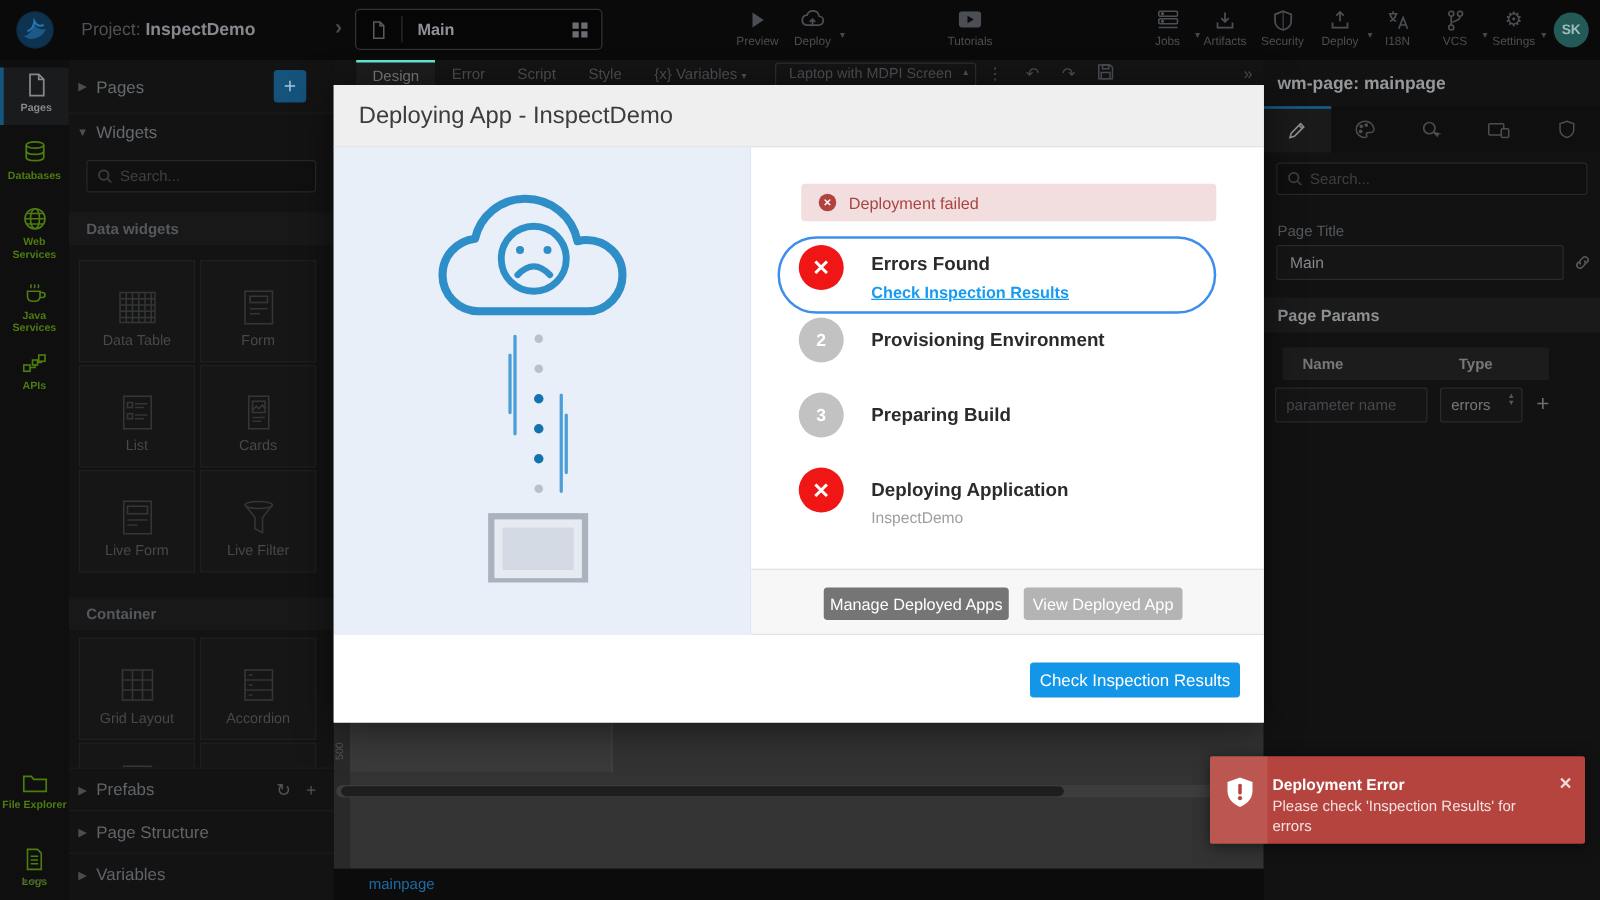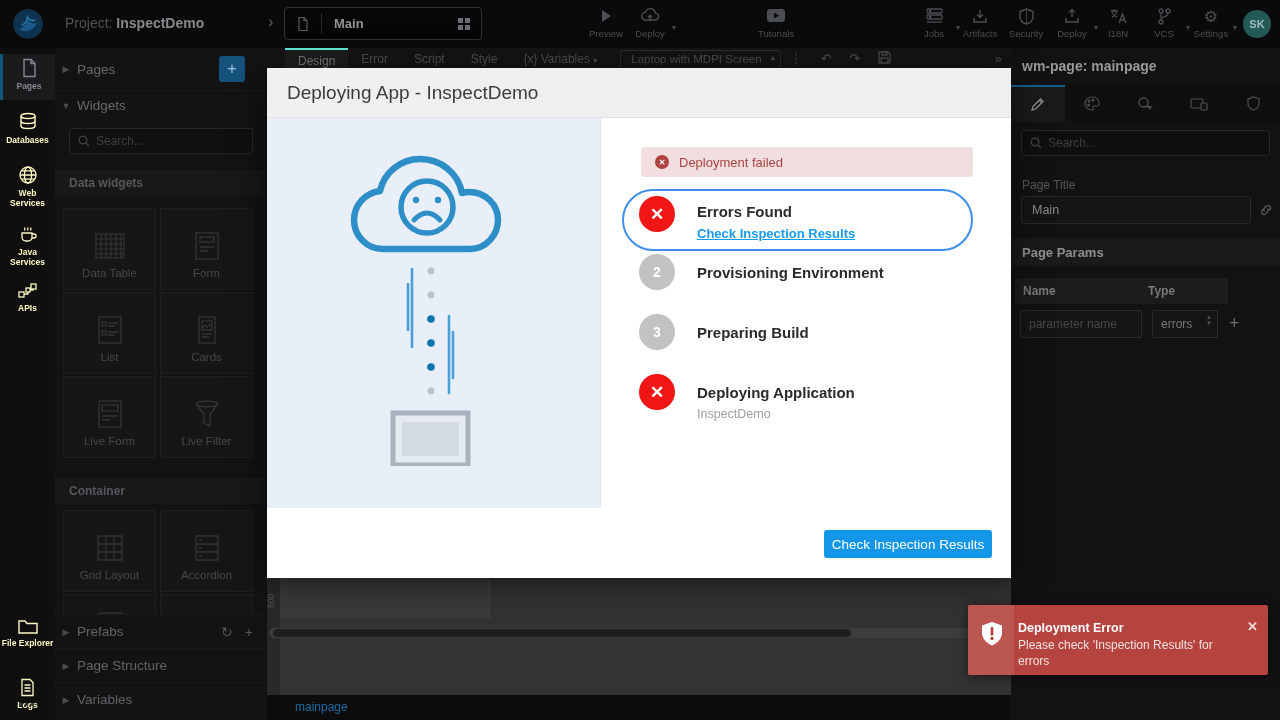--- a/index.html
+++ b/index.html
@@ -21,21 +21,21 @@
   .pagetab .pt-label { margin-left:12px; color:#8f9397; font-size:13px; font-weight:700; flex:1; }
   .pagetab .grid-ic { margin-right:10px; color:#6a6e72; }
   .tool { position:absolute; top:6px; width:56px; height:38px; text-align:center; color:#4b4f53; cursor:pointer; }
   .tool .t-ic { height:20px; display:flex; align-items:center; justify-content:center; color:#4b4f53; }
   .tool .t-label { font-size:9.5px; margin-top:2px; white-space:nowrap; }
   .tool .t-caret { position:absolute; right:2px; bottom:12px; font-size:8px; color:#45494d; }
   .avatar { position:absolute; left:1243px; top:10px; width:28px; height:28px; border-radius:50%; background:#235a58; color:#9fbcba; font-size:11px; font-weight:700; display:flex; align-items:center; justify-content:center; }
 
   
   .rail { position:absolute; left:0; top:48px; width:55px; height:672px; background:#0f0f0f; z-index:3; }
-  .railitem { position:absolute; left:0; width:55px; text-align:center; color:#fef9c3; cursor:pointer; padding-top:4px; }
+  .railitem { position:absolute; left:0; width:55px; text-align:center; color:#4d7c0f; cursor:pointer; padding-top:4px; }
   .railitem .r-ic { display:flex; justify-content:center; }
   .railitem .r-label { font-size:8.5px; line-height:10px; margin-top:3px; font-weight:700; }
   .railitem.active { background:#191b1c; border-left:3px solid #15567e; color:#86898c; }
   .rail-dots { position:absolute; left:0; bottom:8px; width:55px; text-align:center; color:#3c4043; font-size:12px; letter-spacing:2px; cursor:pointer; }
 
   
   .lpanel { position:absolute; left:55px; top:48px; width:212px; height:672px; background:#131313; z-index:2; }
   .prow { position:absolute; left:0; width:212px; display:flex; align-items:center; color:#666a6e; font-size:13.5px; cursor:pointer; }
   .prow .arr { width:22px; text-align:center; font-size:9px; color:#4a4e52; }
   .plus-btn { position:absolute; right:22px; width:26px; height:26px; background:#15527c; border-radius:3px; color:#9fc3da; font-size:17px; display:flex; align-items:center; justify-content:center; cursor:pointer; }
@@ -74,21 +74,21 @@
   .rp-tabs { position:absolute; left:0; top:37px; width:269px; height:37px; background:#0f0f0f; display:flex; }
   .rp-tab { flex:1; display:flex; align-items:center; justify-content:center; color:#4a4e52; cursor:pointer; }
   .rp-tab.active { background:#1a1a1a; border-top:2px solid #155e8c; color:#8d9093; }
   .rp-search { position:absolute; left:10px; top:82px; width:249px; height:26px; border:1px solid #272727; border-radius:3px; background:#0f0f0f; display:flex; align-items:center; color:#3c4043; }
   .rp-search input { background:transparent; border:none; outline:none; color:#6a6e72; font-size:12px; width:200px; }
   .rp-search input::placeholder { color:#3c4043; }
   .rp-search .s-ic { margin:0 6px 0 8px; }
   .rp-label { position:absolute; left:11px; font-size:12px; color:#55595d; }
   .rp-input { position:absolute; left:10px; width:230px; height:28px; background:#151515; border:1px solid #2a2a2a; border-radius:2px; color:#85898d; font-size:12.5px; padding-left:10px; outline:none; }
   .rp-sect { position:absolute; left:0; top:190px; width:269px; height:28px; background:#1a1a1a; display:flex; align-items:center; padding-left:11px; font-size:13px; font-weight:700; color:#8d9093; }
-  .ptable-head { position:absolute; left:4px; top:230px; width:213px; height:26px; background:#1c1c1c; display:flex; }
+  .ptable-head { position:absolute; left:15px; top:230px; width:213px; height:26px; background:#1c1c1c; display:flex;justify-content:flex-end; }
   .ptable-head div { font-size:12px; font-weight:700; color:#76797c; padding:6px 0 0 8px; }
   .col-name { width:125px; } .col-type { width:80px; }
   .param-input { position:absolute; left:9px; top:262px; width:122px; height:28px; background:#151515; border:1px solid #2a2a2a; border-radius:2px; color:#6a6e72; font-size:12px; padding-left:8px; outline:none; }
   .param-input::placeholder { color:#45494d; }
   .type-sel { position:absolute; left:141px; top:262px; width:66px; height:28px; background:#151515; border:1px solid #2a2a2a; border-radius:2px; color:#76797c; font-size:12px; display:flex; align-items:center; padding-left:8px; cursor:pointer; }
   .type-sel .spin { position:absolute; right:5px; top:3px; font-size:6px; line-height:6px; color:#55595d; text-align:center; }
   .param-add { position:absolute; left:218px; top:265px; color:#6a6e72; font-size:18px; cursor:pointer; }
 
   
   .modal { position:absolute; left:267px; top:68px; width:744px; height:510px; background:#fff; z-index:20; box-shadow:0 6px 30px rgba(0,0,0,0.55); }
@@ -584,20 +584,24 @@
       <div class="steptitle" style="top:146px">Provisioning Environment</div>
 
       <div class="stepcircle num" style="top:196px">3</div>
       <div class="steptitle" style="top:206px">Preparing Build</div>
 
       <div class="stepcircle err" style="top:256px">✕</div>
       <div class="steptitle" style="top:266px">Deploying Application</div>
       <div class="stepsub" style="top:289px">InspectDemo</div>
     </div>
 
+    <div class="m-footer">
+      <button class="btn btn-manage">Manage Deployed Apps</button>
+      <button class="btn btn-view">View Deployed App</button>
+    </div>
     <div class="m-bottom">
       <button class="btn btn-check">Check Inspection Results</button>
     </div>
   </div>
 
   <div class="toast">
     <div class="t-band"></div>
     <svg class="ic t-shield" width="24" height="26" viewBox="0 0 24 26">
       <path d="M12 1L22 4.5v7c0 6.5-4.5 10.5-10 13C6.5 22 2 18 2 11.5v-7z" fill="#fff"></path>
       <rect x="10.6" y="6" width="2.8" height="8.5" rx="1.2" fill="#b5433e"></rect>

